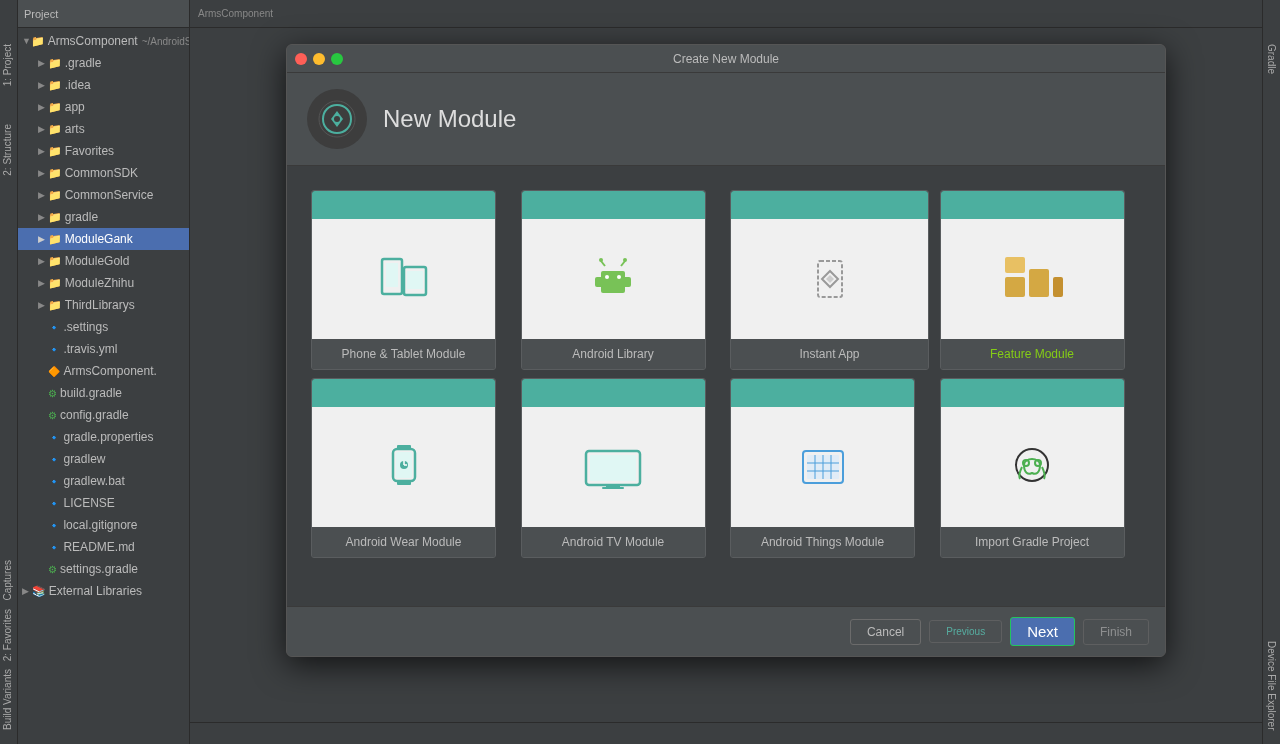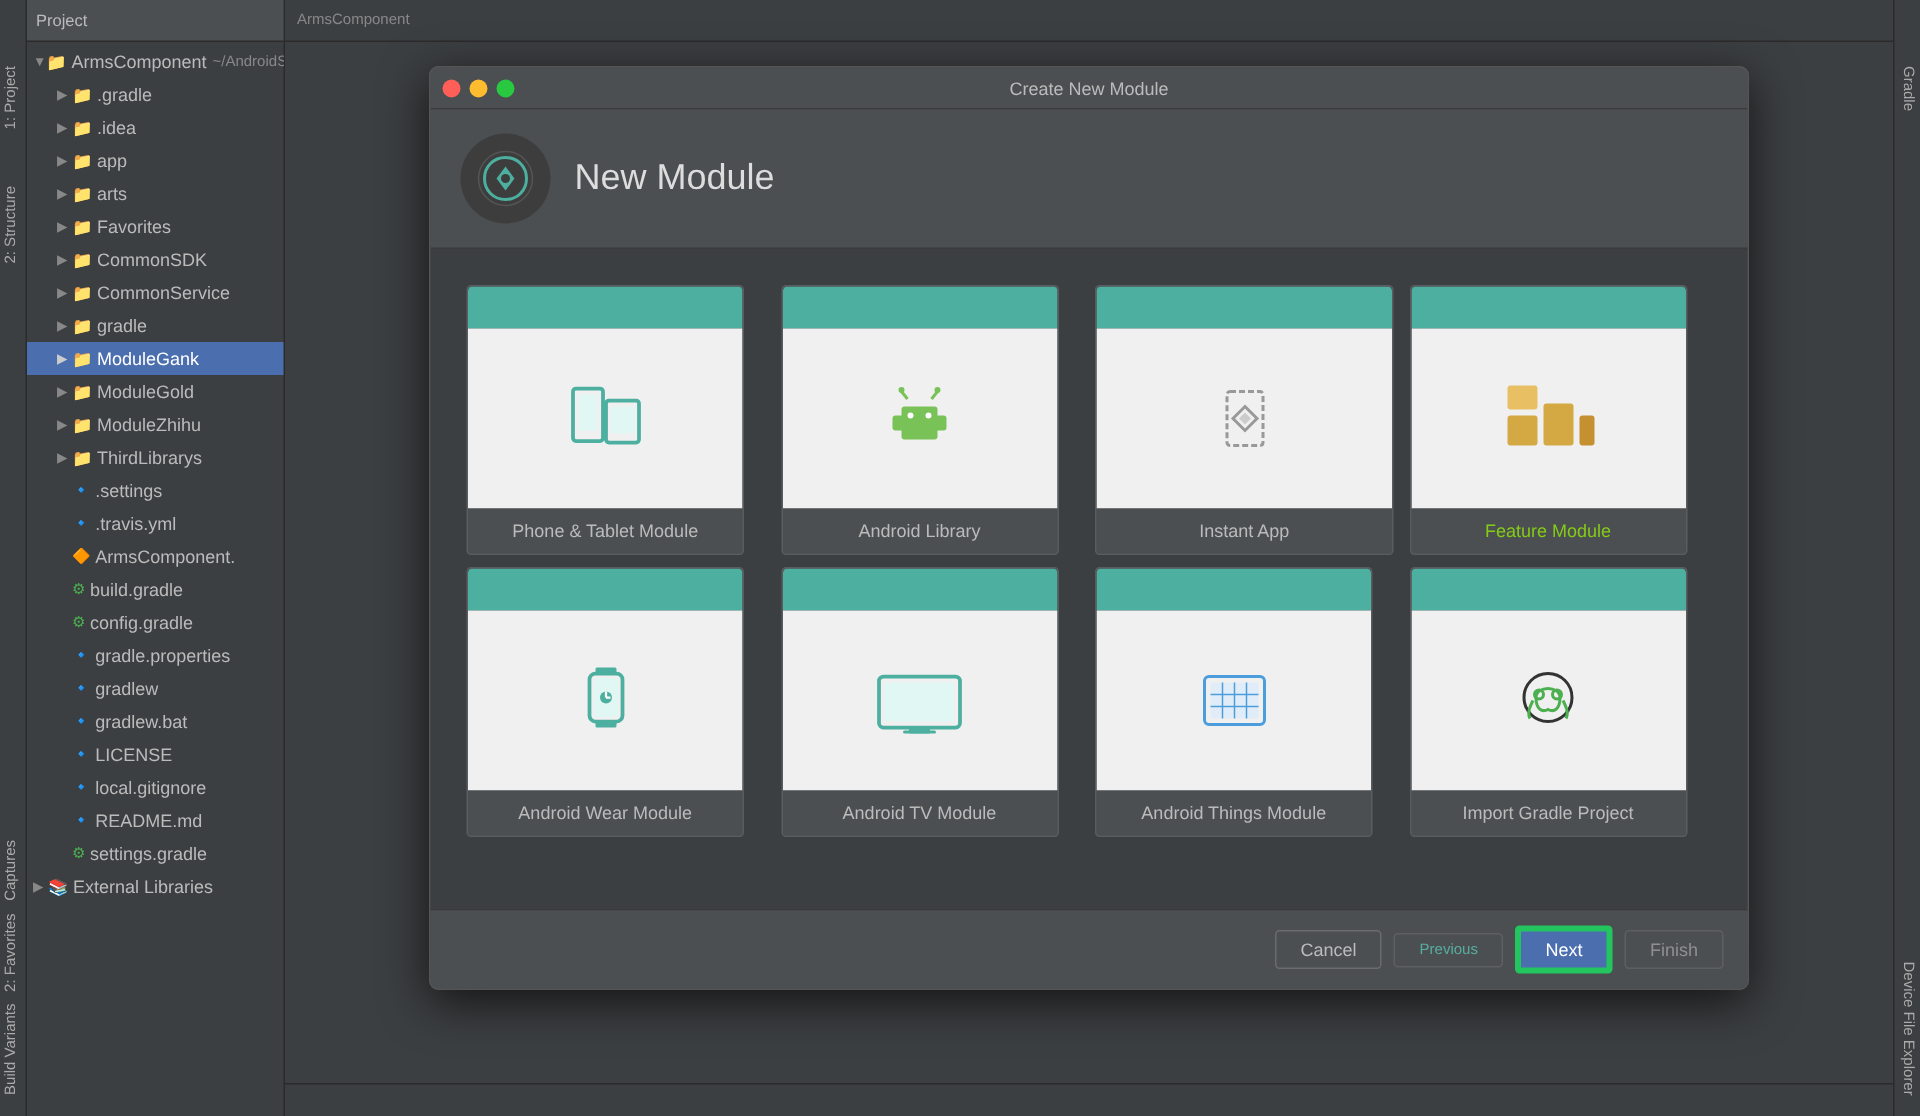--- a/index.html
+++ b/index.html
@@ -403,21 +403,21 @@
               </div>
               <div style="padding:8px 4px; font-size:12px; color:#bbb; text-align:center; background:#4b4f51; width:100%;">Import Gradle Project</div>
             </div>
 
           </div>
         </div>
 
         <div style="background:#4b4f51; padding:10px 16px; display:flex; justify-content:flex-end; gap:8px; border-top:1px solid #3a3a3a; border-radius:0 0 6px 6px; align-items:center;">
           <button style="padding:5px 16px; font-size:12px; border-radius:3px; border:1px solid #6b6b6b; cursor:pointer; color:#bbb; background:#4b4f51;">Cancel</button>
           <button style="padding:5px 16px; font-size:10px; border-radius:3px; border:1px solid #6b6b6b; cursor:pointer; color:#5eead4; background:#4b4f51; opacity:0.6;">Previous</button>
-          <button style="padding:5px 16px; font-size:12px; border-radius:3px; border:4px solid #22c55e; cursor:pointer; color:#fff; background:#4b6eaf;">Next</button>
+          <button style="padding:5px 16px; font-size:15px; border-radius:3px; border:1px solid #22c55e; cursor:pointer; color:#fff; background:#4b6eaf;">Next</button>
           <button style="padding:5px 16px; font-size:12px; border-radius:3px; border:1px solid #6b6b6b; cursor:pointer; color:#bbb; background:#4b4f51; opacity:0.6;">Finish</button>
         </div>
 
       </div>
     </div>
 
     <div style="height:22px; background:#3c3f41; border-top:1px solid #2b2b2b; display:flex; align-items:center; padding:0 8px; font-size:10px; color:#888; position:absolute; bottom:0; left:0; right:0;">
     </div>
   </div>
 

